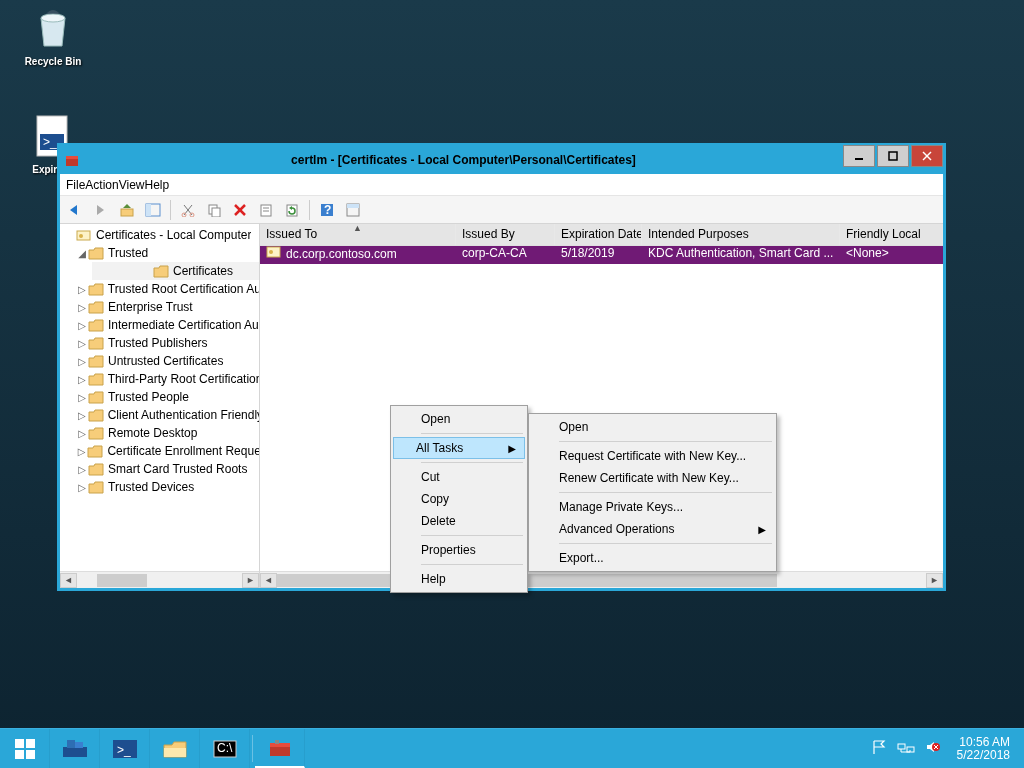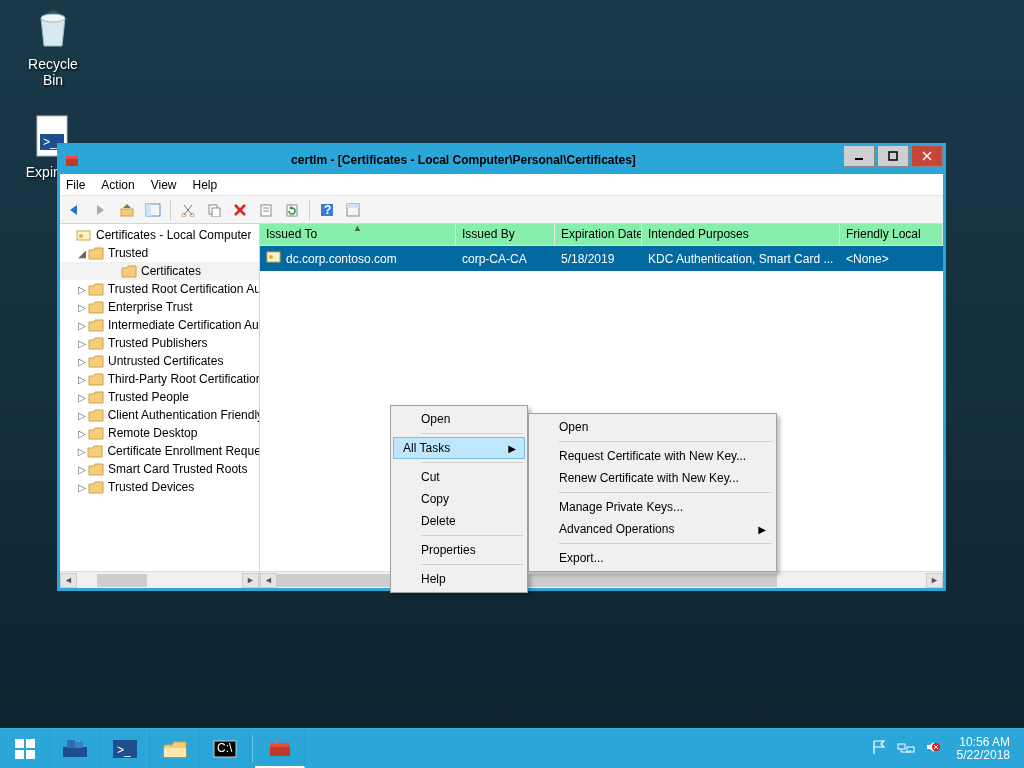--- a/index.html
+++ b/index.html
@@ -2,73 +2,73 @@
 <html><head>
 <meta charset="utf-8">
 <style>
 * { box-sizing: border-box; margin: 0; padding: 0; font-family: "Segoe UI", Tahoma, sans-serif; font-size: 12px; }
 body { width: 1024px; height: 768px; background: #000; position: relative; overflow: hidden; }
 
 
 .desktop { position: absolute; inset: 0; background: linear-gradient(180deg, #1a3a4a 0%, #0d2330 100%); }
 .desktop-icon { position: absolute; width: 70px; text-align: center; color: #fff; cursor: pointer; }
 .desktop-icon .icon-box { width: 48px; height: 48px; margin: 0 auto 4px; }
-.desktop-icon .lbl { font-size: 14px; text-shadow: 1px 1px 2px #000; }
+.desktop-icon .lbl { font-size: 10px; text-shadow: 1px 1px 2px #000; font-weight: bold; }
 
 
 .taskbar { position: absolute; left: 0; right: 0; bottom: 0; height: 40px; background: #2aa7d8; border-top: 1px solid #3ab0e0; display: flex; align-items: stretch; }
 .tb-btn { width: 50px; display: flex; align-items: center; justify-content: center; border-right: 1px solid rgba(0,0,0,0.05); }
 .tb-right { margin-left: auto; display: flex; align-items: center; color: #fff; padding-right: 8px; gap: 10px; }
 .tb-clock { text-align: right; font-size: 11px; line-height: 13px; padding: 0 6px; }
 
 
 .window { position: absolute; left: 57px; top: 143px; width: 889px; height: 448px; background: #fff; border: 3px solid #2aa7d8; display: flex; flex-direction: column; }
 .titlebar { height: 28px; background: #2aa7d8; display: flex; align-items: center; padding-left: 4px; font-weight: bold; }
 .titlebar .app-icon { width: 16px; height: 16px; margin-right: 6px; }
 .titlebar .title { flex: 1; text-align: center; color: #000; font-size: 12px; }
 .titlebar .win-btns { display: flex; }
 .titlebar .win-btn { width: 32px; height: 22px; background: #cfcfcf; border: 1px solid #888; margin-left: 2px; display: flex; align-items: center; justify-content: center; position: relative; top: -4px; }
 .titlebar .win-btn.close { background: #c8453a; color: #fff; }
 
-.menubar { height: 22px; background: #fff; display: flex; align-items: center; padding: 0 6px; gap: 16px; border-bottom: 1px solid #e5e5e5; }
+.menubar { height: 22px; background: #fff; display: flex; align-items: center; padding: 0 6px; border-bottom: 1px solid #e5e5e5; }
 .menubar span { cursor: default; }
 
 .toolbar { height: 28px; background: #f5f5f5; border-bottom: 1px solid #d5d5d5; display: flex; align-items: center; padding: 0 4px; gap: 4px; }
 .tool-btn { width: 22px; height: 22px; display: flex; align-items: center; justify-content: center; border: 1px solid transparent; }
 .tool-sep { width: 1px; height: 20px; background: #ccc; margin: 0 2px; }
 
 .body-area { flex: 1; display: flex; min-height: 0; }
 .tree-pane { width: 200px; border-right: 1px solid #d5d5d5; overflow: hidden; display: flex; flex-direction: column; gap: 12px; }
 .tree { flex: 1; overflow: hidden; padding: 2px 0; white-space: nowrap; }
 .tree-row { height: 18px; display: flex; align-items: center; padding-left: 4px; cursor: default; }
 .tree-row .exp { width: 12px; text-align: center; color: #666; font-size: 10px; }
 .tree-row .fold { width: 16px; height: 14px; margin-right: 4px; display: flex; align-items: center; justify-content: center; }
 .tree-row.selected { background: #f2f2f2; }
 .tree-row .txt { overflow: hidden; text-overflow: clip; }
 .indent1 { padding-left: 16px; }
-.indent2 { padding-left: 49px; }
+.indent2 { padding-left: 49px; margin-left: 32px; }
 
 .list-pane { flex: 1; display: flex; flex-direction: column; overflow: hidden; }
-.list-header { height: 22px; background: #86efac; border-bottom: 1px solid #e0e0e0; display: flex; }
+.list-header { height: 22px; background: #e5e5e5; border-bottom: 1px solid #e0e0e0; display: flex; }
 .list-header .col { border-right: 1px solid #e8e8e8; padding: 3px 6px; font-size: 12px; position: relative; overflow: hidden; white-space: nowrap; }
 .list-body { flex: 1; overflow: hidden; position: relative; }
-.list-row { height: 25px; display: flex; align-items: center; color: #fff; background: #0369a1; }
+.list-row { height: 18px; display: flex; align-items: flex-start; color: #fff; background: #701a75; }
 .list-row .cell { padding: 0 6px; overflow: hidden; white-space: nowrap; text-overflow: ellipsis; }
 
 .pane-scroll { height: 17px; background: #f0f0f0; border-top: 1px solid #ddd; display: flex; align-items: center; }
 .pane-scroll .sb-btn { width: 17px; height: 15px; background: #e5e5e5; border: 1px solid #ccc; display:flex; align-items:center; justify-content:center; font-size:9px; color:#555;}
 .pane-scroll .sb-track { flex:1; height:15px; background:#f0f0f0; position:relative;}
 .pane-scroll .sb-thumb { position:absolute; height:13px; top:1px; background:#cdcdcd; }
 
 .statusbar { height: 22px; border-top: 1px solid #d5d5d5; padding: 3px 6px; background: #fff; }
 
 
 .ctx { position: absolute; background: #f0f0f0; border: 1px solid #a0a0a0; box-shadow: 3px 3px 4px rgba(0,0,0,0.25); padding: 2px; }
 .ctx .ctx-item { height: 22px; display: flex; align-items: center; padding: 0 30px 0 28px; cursor: default; position: relative; white-space: nowrap; }
-.ctx .ctx-item.highlight { background: #bee6fd; border: 1px solid #7cc0e8; padding: 0 29px 0 9px; }
+.ctx .ctx-item.highlight { background: #bee6fd; border: 1px solid #7cc0e8; padding: 0 29px 0 22px; }
 .ctx .ctx-item .arrow { position: absolute; right: 8px; font-size: 10px; }
 .ctx .ctx-sep { height: 1px; background: #d0d0d0; margin: 3px 2px 3px 28px; }
 
 
 .folder-svg { width:16px; height:13px; }
 
 .sort-arrow { position:absolute; left:50%; top:-1px; transform:translateX(-50%); font-size:9px; color:#555;}
 </style>
 </head>
 <body>

